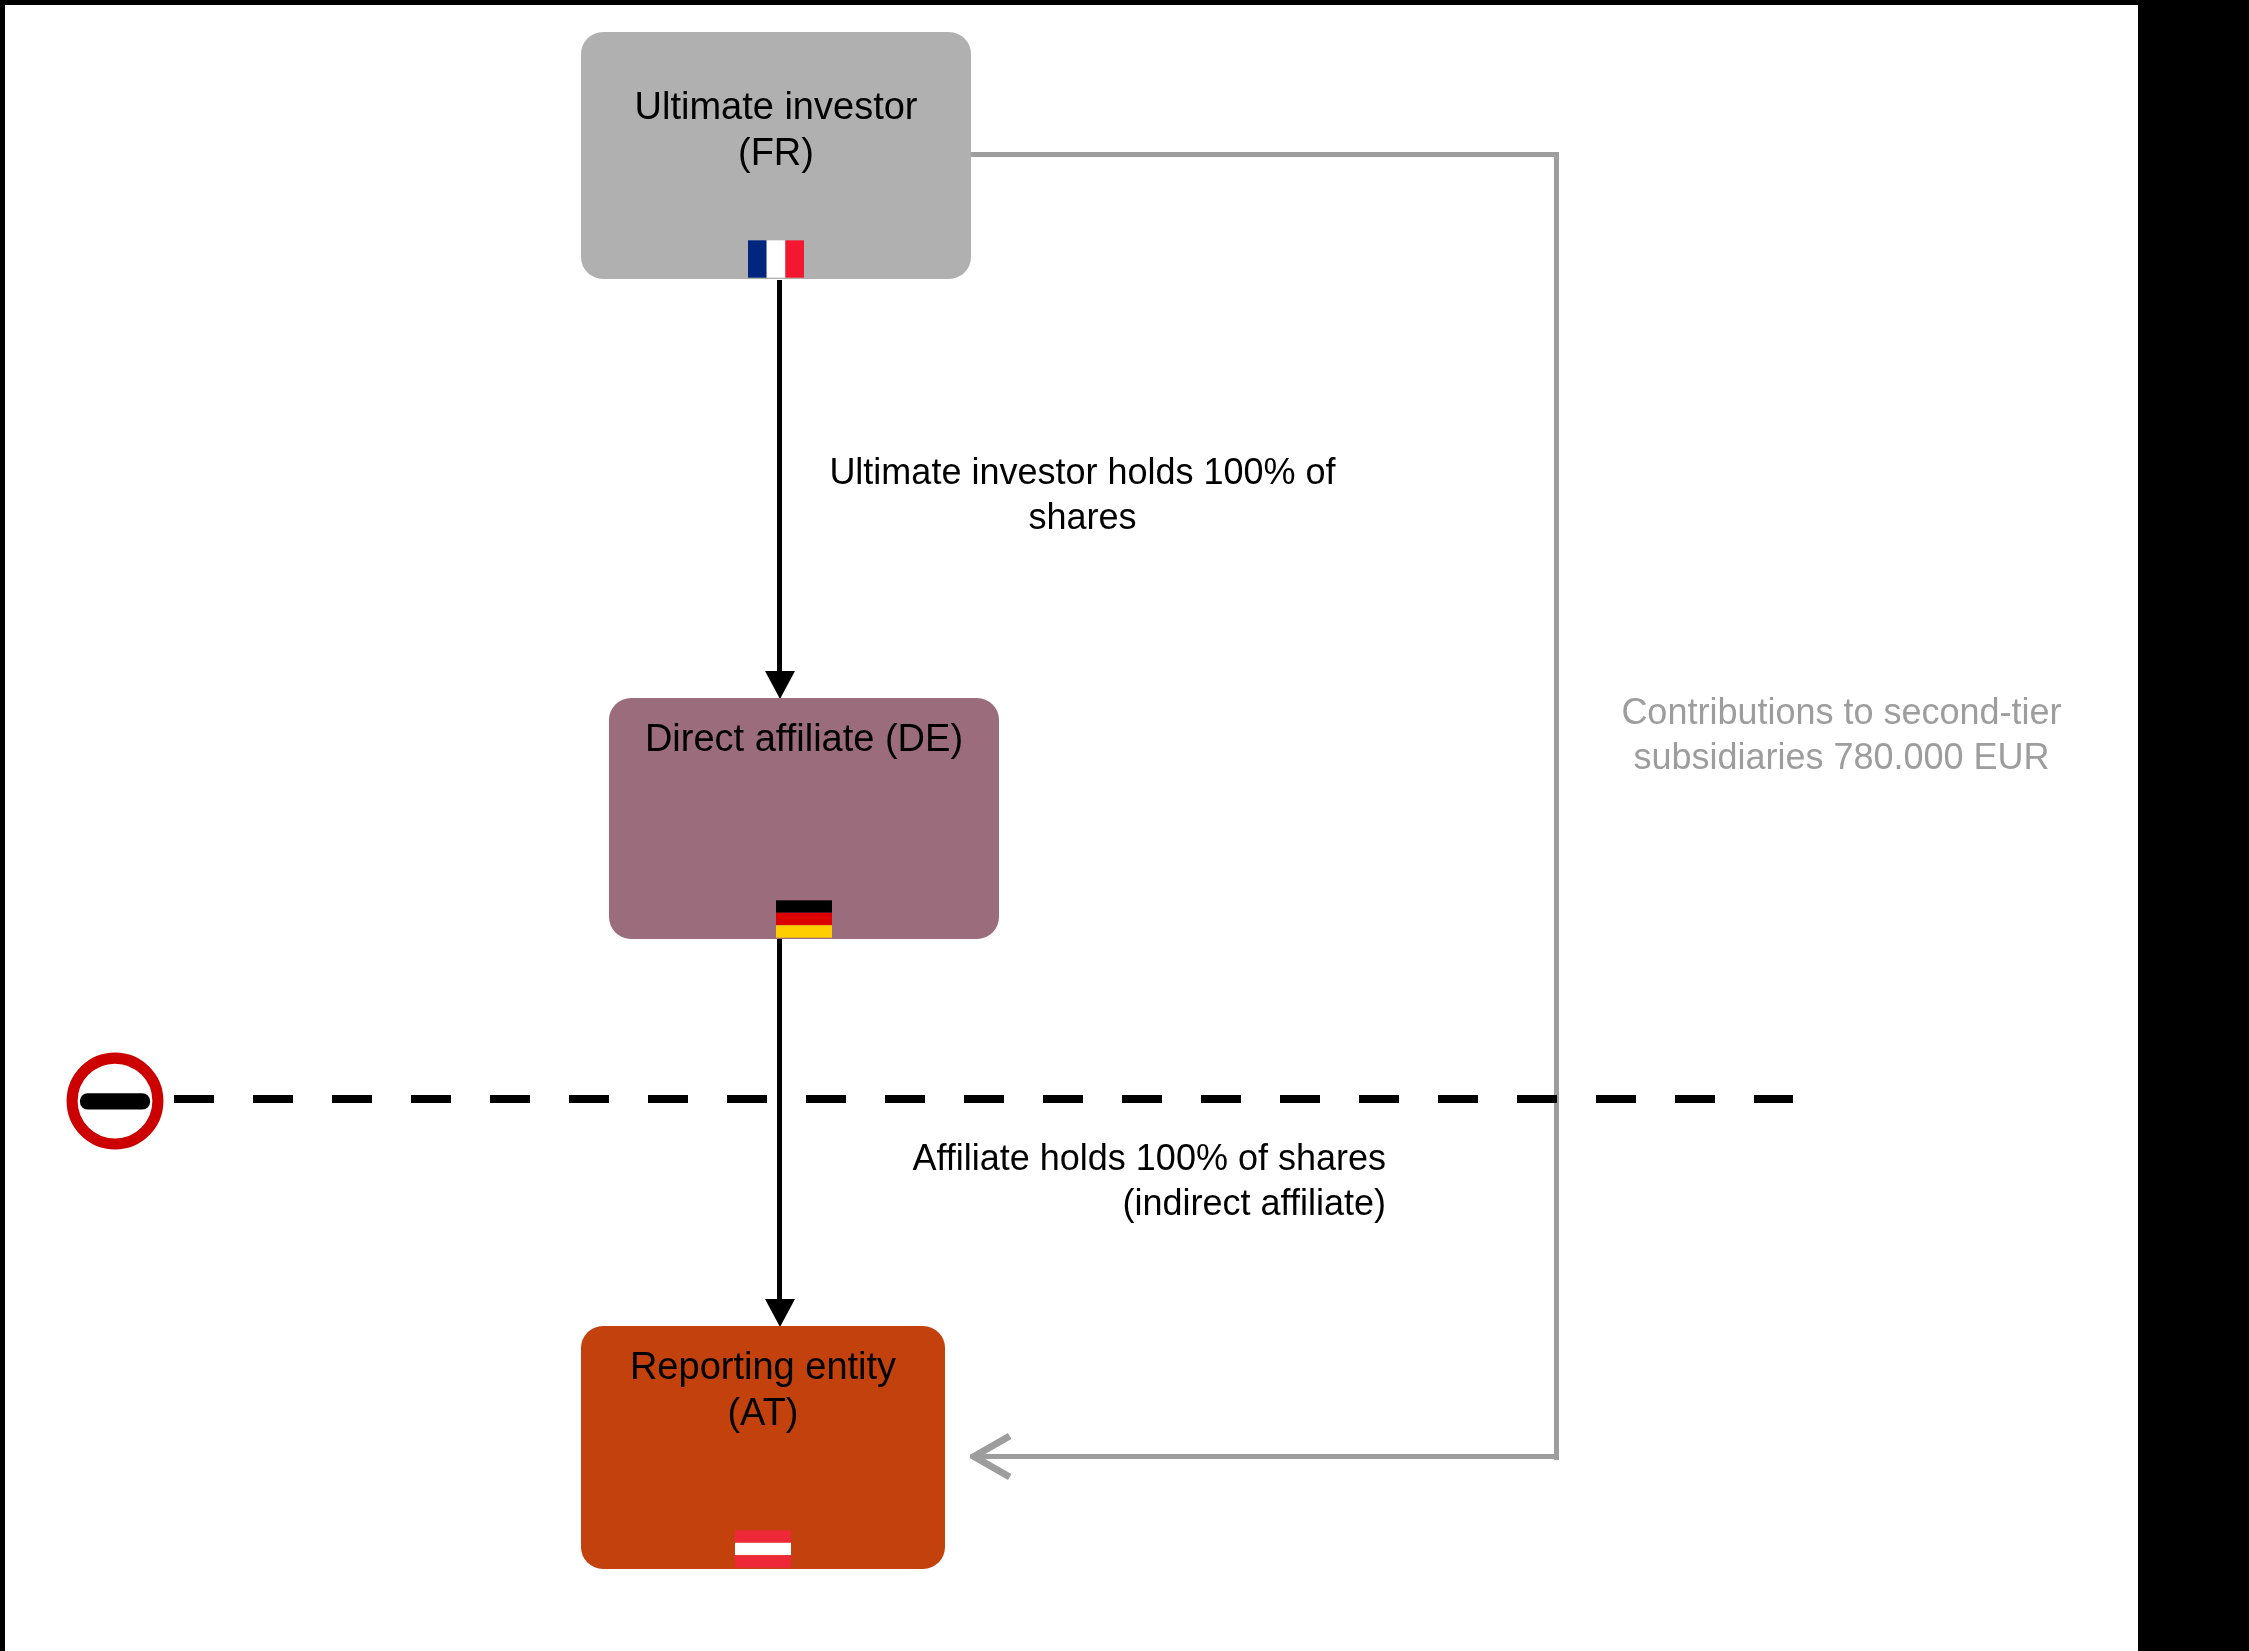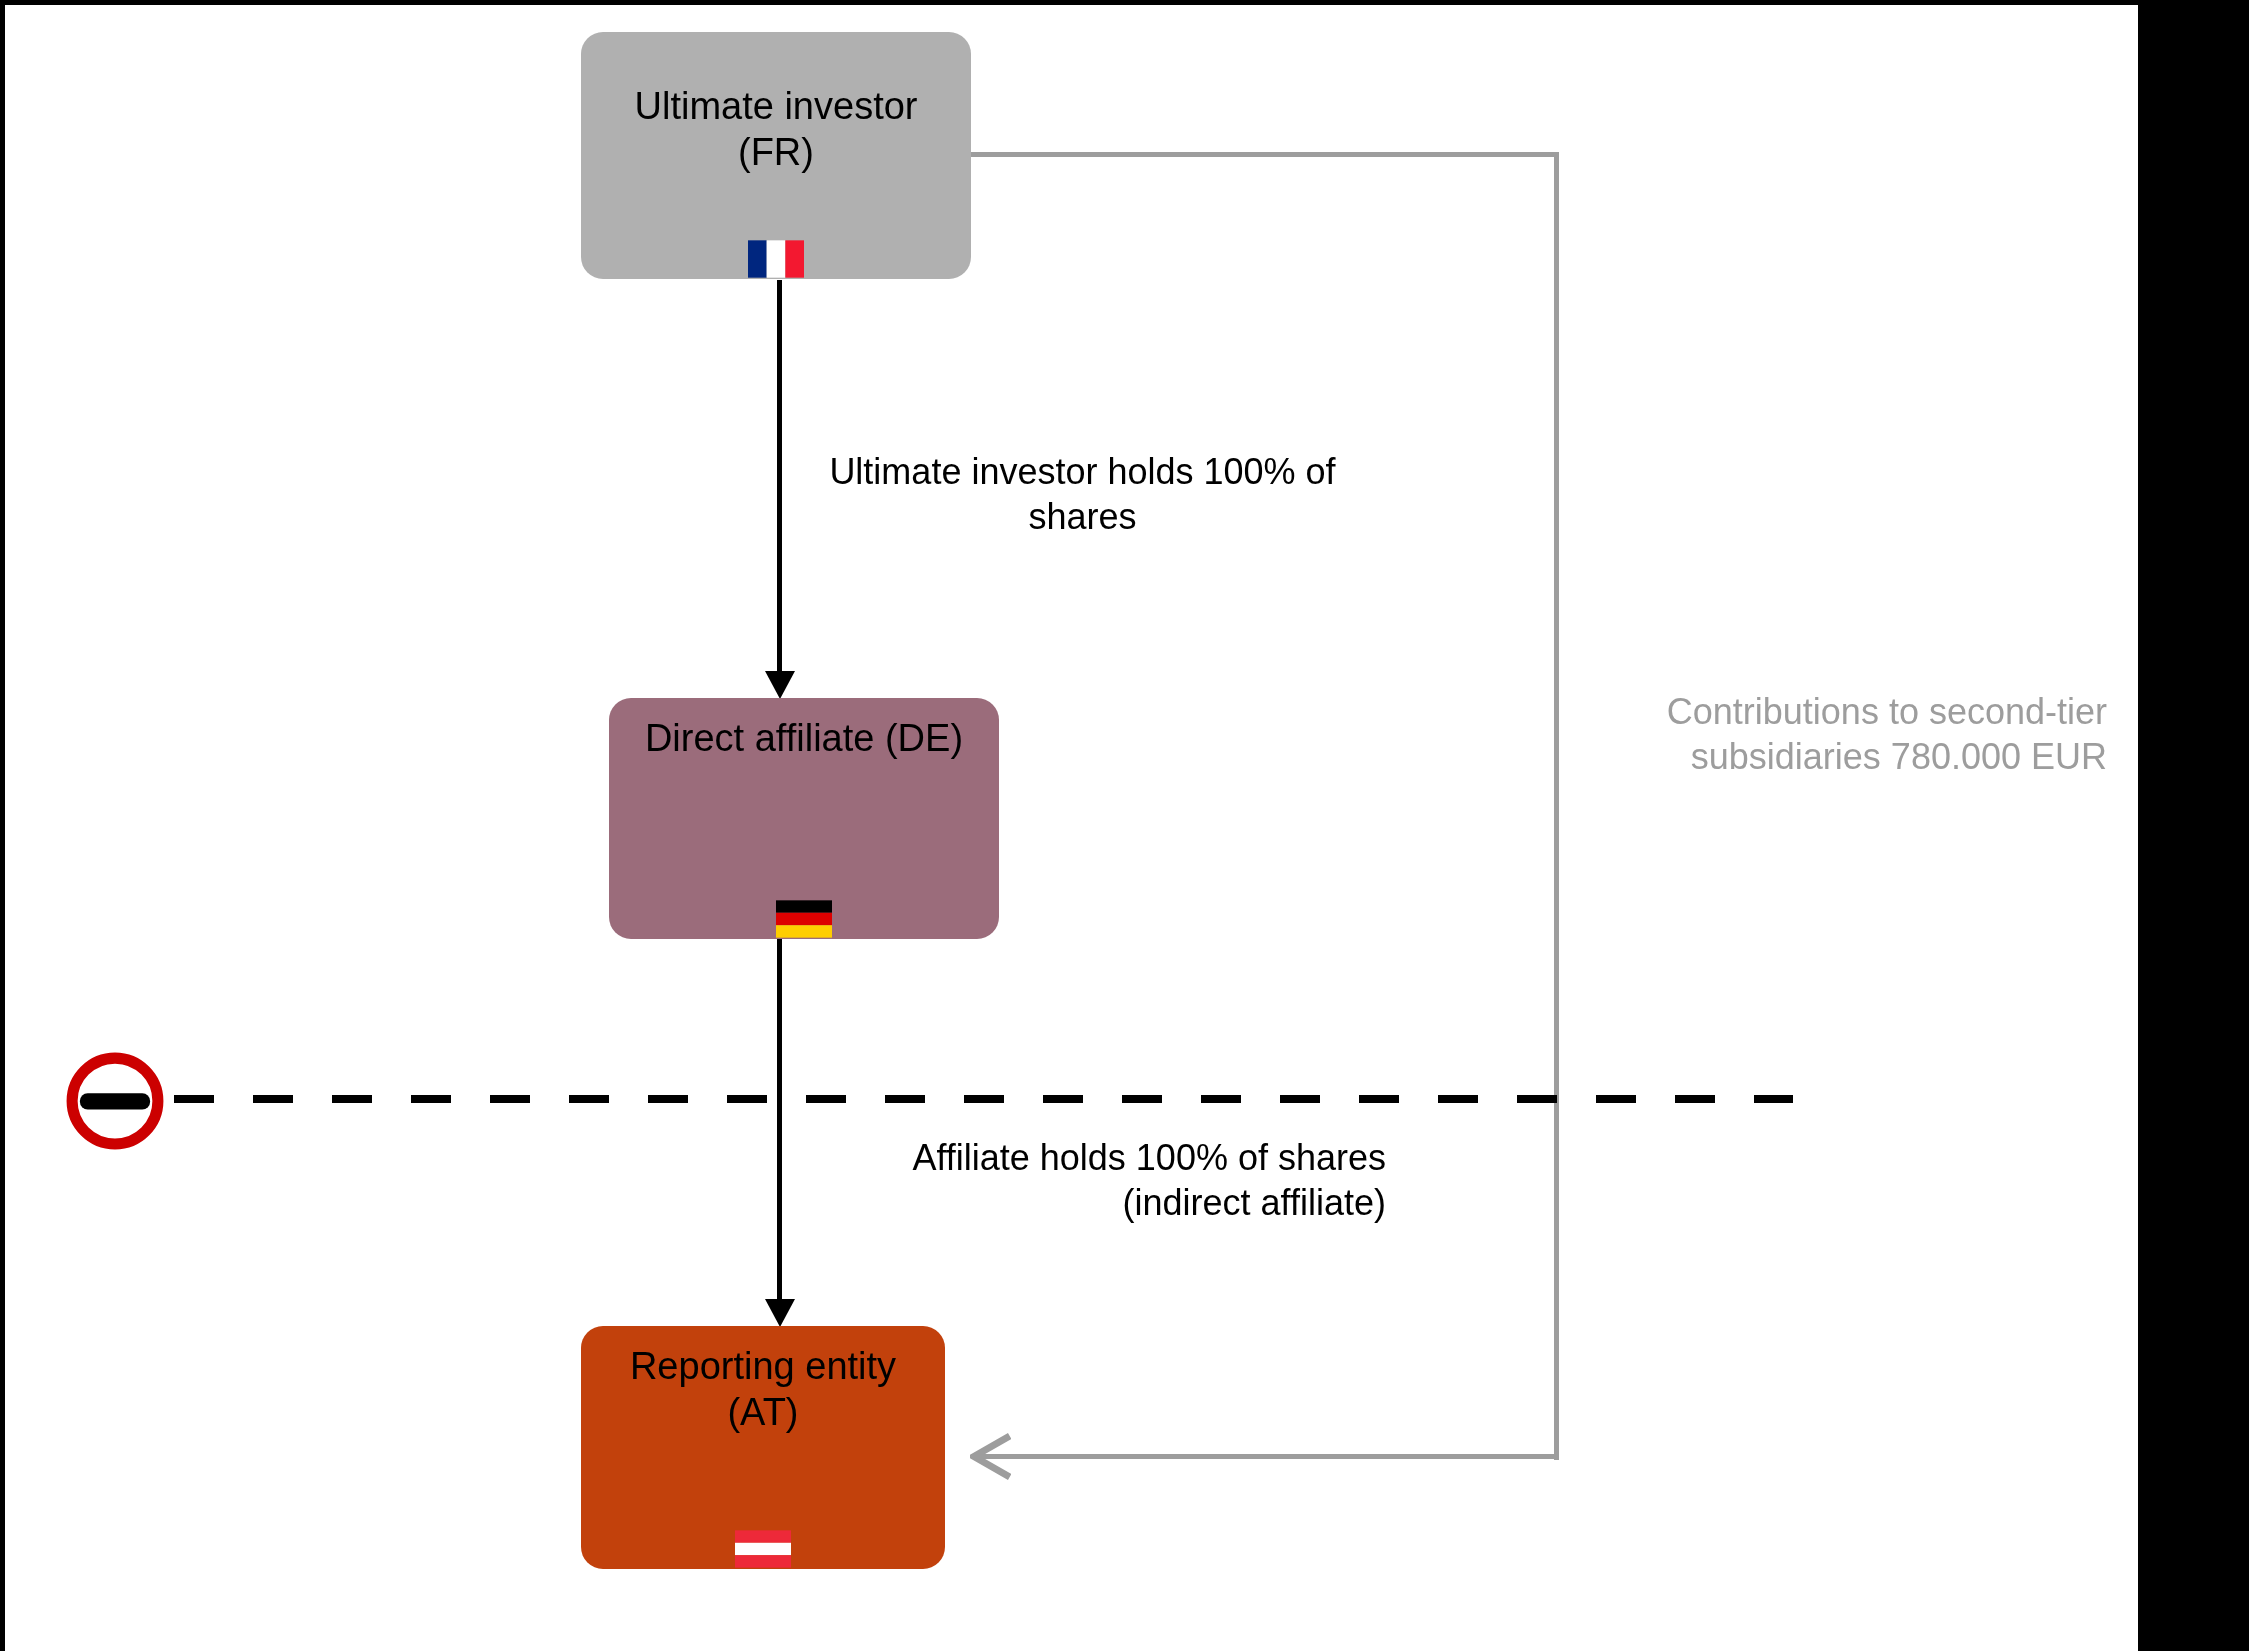--- a/index.html
+++ b/index.html
@@ -142,21 +142,21 @@
   }
 
   #label-contributions {
     position: absolute;
     left: 1576px; top: 689px;
     width: 531px;
     font-size: 36px;
     line-height: 1.26;
     color: #9d9d9d;
     white-space: pre-line;
-    text-align: right;
+    text-align: center;
   }
 
   
   #border-dashed-line {
     position: absolute;
     left: 174px; top: 1095px;
     width: 1619px; height: 7.8px;
     background: repeating-linear-gradient(
       to right,
       #000000 0px, #000000 40px,

